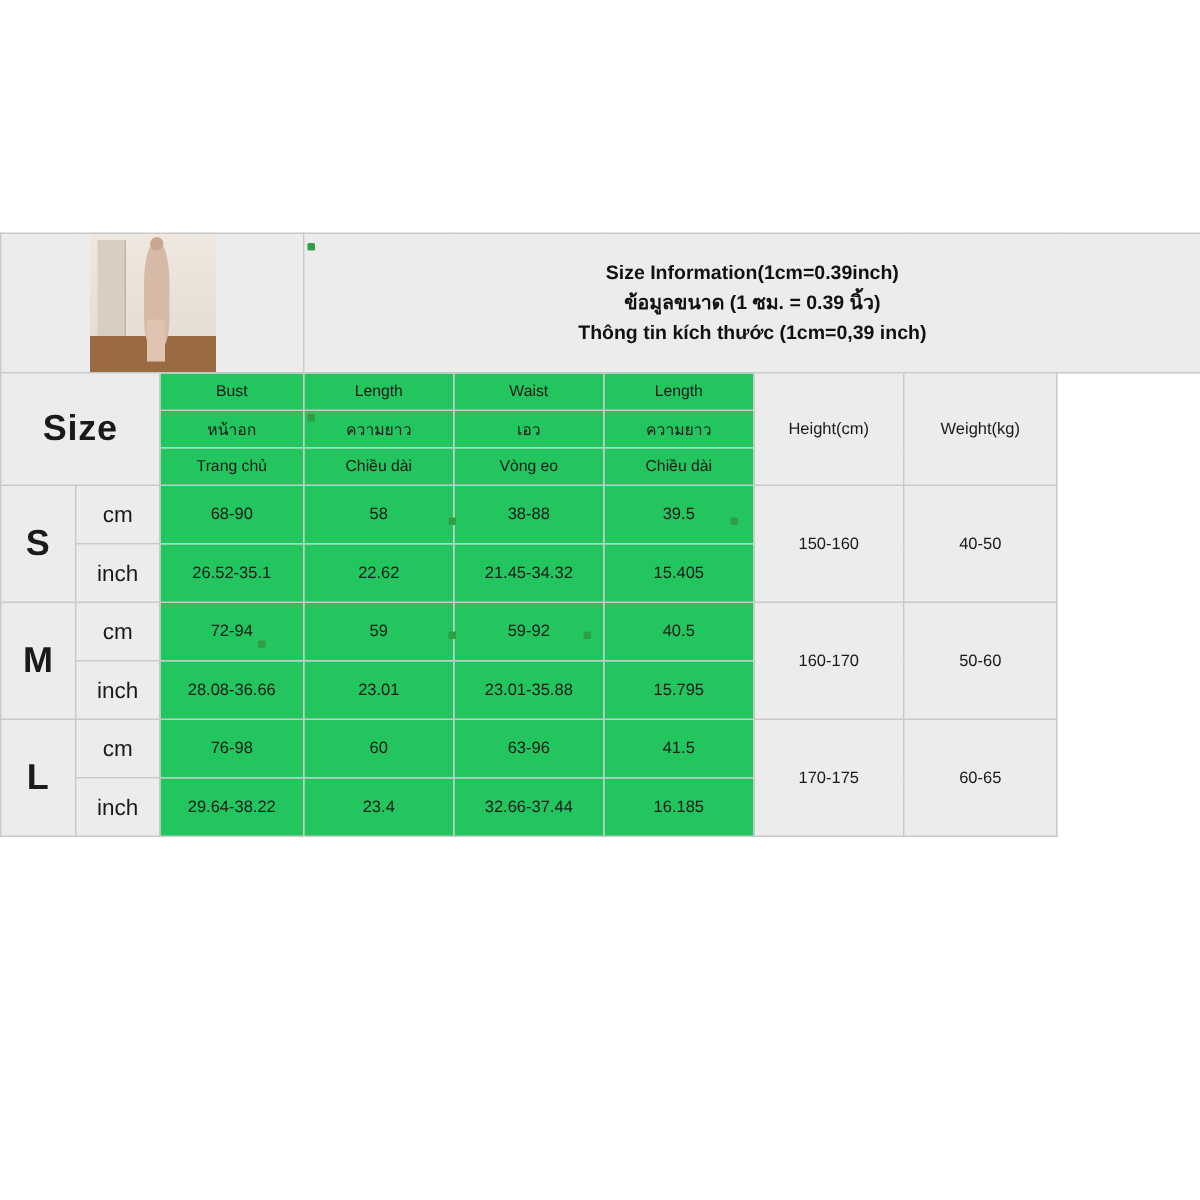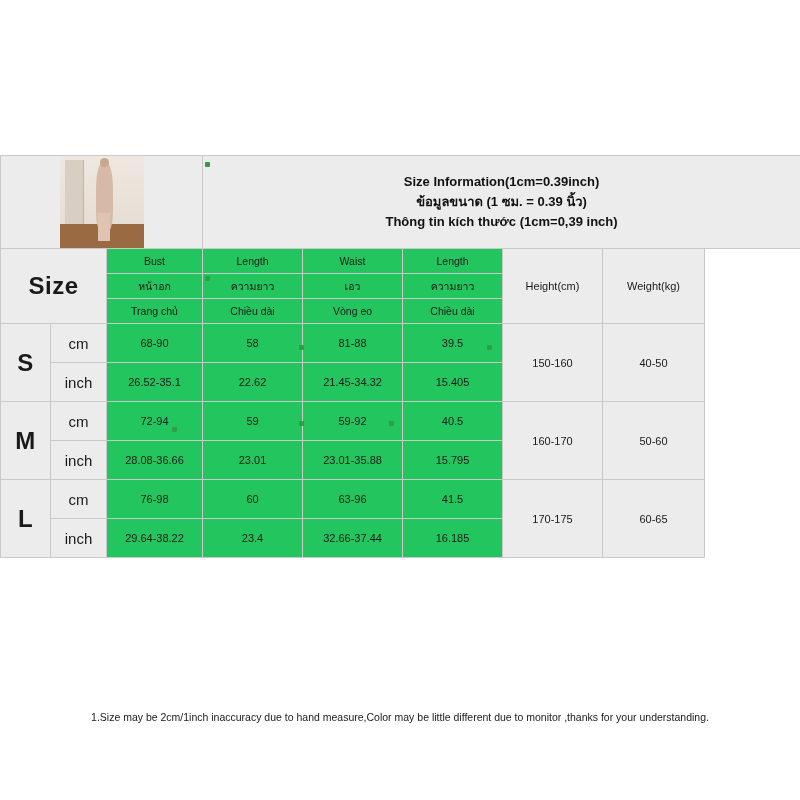--- a/index.html
+++ b/index.html
@@ -204,21 +204,21 @@
         <td class="hdr-sub">Chiều dài</td>
         <td class="hdr-sub">Vòng eo</td>
         <td class="hdr-sub">Chiều dài</td>
       </tr>
 
       <tr>
         <td class="shade size-label" rowspan="2">S</td>
         <td class="shade unit-cell row-cell">cm</td>
         <td class="row-cell">68-90</td>
         <td class="row-cell">58</td>
-        <td class="row-cell">81-88</td>
+        <td class="row-cell">38-88</td>
         <td class="row-cell">39.5</td>
         <td class="shade" rowspan="2">150-160</td>
         <td class="shade" rowspan="2">40-50</td>
       </tr>
       <tr>
         <td class="shade unit-cell row-cell">inch</td>
         <td class="row-cell">26.52-35.1</td>
         <td class="row-cell">22.62</td>
         <td class="row-cell">21.45-34.32</td>
         <td class="row-cell">15.405</td>
@@ -256,21 +256,20 @@
         <td class="shade unit-cell row-cell">inch</td>
         <td class="row-cell">29.64-38.22</td>
         <td class="row-cell">23.4</td>
         <td class="row-cell">32.66-37.44</td>
         <td class="row-cell">16.185</td>
       </tr>
     </tbody>
       </table>
 
     <div class="attention">
-      <div>1.Size may be 2cm/1inch inaccuracy due to hand measure,Color may be little different due to monitor ,thanks for your understanding.</div>
     </div>
 
     <div class="mark" style="left:205px; top:7px;"></div>
     <div class="mark" style="left:205px; top:121px;"></div>
     <div class="mark" style="left:299px; top:190px;"></div>
     <div class="mark" style="left:487px; top:190px;"></div>
     <div class="mark" style="left:299px; top:266px;"></div>
     <div class="mark" style="left:389px; top:266px;"></div>
     <div class="mark" style="left:172px; top:272px;"></div>
   </div>

